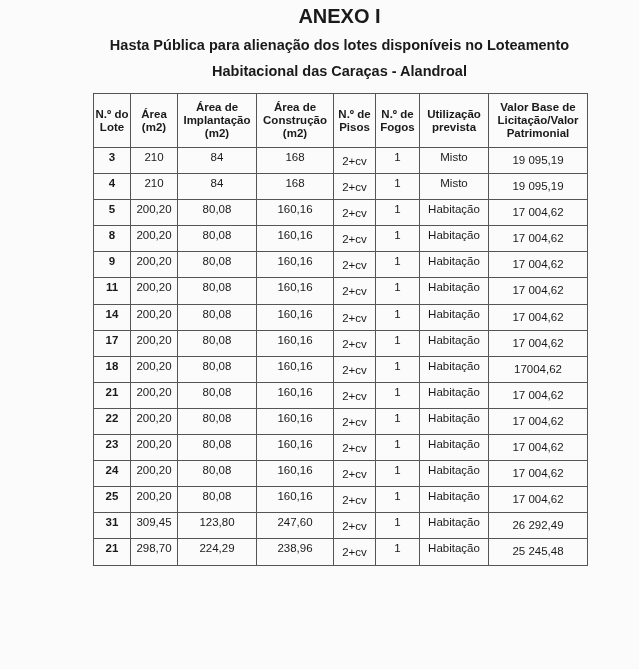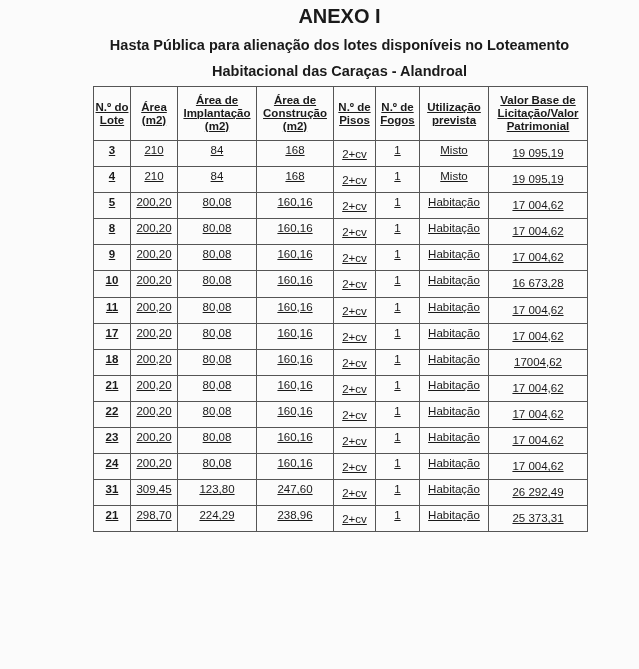--- a/index.html
+++ b/index.html
@@ -11,25 +11,24 @@
     position:relative;
   }
   .title {
     position:absolute; left:0; width:639px; text-align:center;
     font-weight:bold;
   }
   .t1 { top:5px; font-size:20px; left:20px; }
   .t2 { top:37px; font-size:14.5px; left:20px; }
   .t3 { top:63px; font-size:14.5px; left:20px; }
   table {
-    position:absolute; left:93px; top:86px;
+    position:absolute; left:93px; top:93px;
     border-collapse:collapse;
     table-layout:fixed;
     width:494px;
-    text-decoration:underline;
   }
   td, th {
     border:1px solid #555;
     font-size:11.5px;
     text-align:center;
     padding:0;
   }
   th {
     font-weight:bold; height:53px; line-height:13px; vertical-align:middle;
   }
@@ -116,40 +115,40 @@
         <td class="lote">9</td>
         <td class="area">200,20</td>
         <td class="implantacao">80,08</td>
         <td class="construcao">160,16</td>
         <td class="pisos">2+cv</td>
         <td class="fogos">1</td>
         <td class="utilizacao">Habitação</td>
         <td class="valor">17 004,62</td>
       </tr>
       <tr>
-        <td class="lote">10</td>
-        <td class="area">200,20</td>
-        <td class="implantacao">80,08</td>
-        <td class="construcao">160,16</td>
-        <td class="pisos">2+cv</td>
-        <td class="fogos">1</td>
-        <td class="utilizacao">Habitação</td>
-        <td class="valor">16 673,28</td>
-      </tr>
-      <tr>
         <td class="lote">11</td>
         <td class="area">200,20</td>
         <td class="implantacao">80,08</td>
         <td class="construcao">160,16</td>
         <td class="pisos">2+cv</td>
         <td class="fogos">1</td>
         <td class="utilizacao">Habitação</td>
         <td class="valor">17 004,62</td>
       </tr>
       <tr>
+        <td class="lote">14</td>
+        <td class="area">200,20</td>
+        <td class="implantacao">80,08</td>
+        <td class="construcao">160,16</td>
+        <td class="pisos">2+cv</td>
+        <td class="fogos">1</td>
+        <td class="utilizacao">Habitação</td>
+        <td class="valor">17 004,62</td>
+      </tr>
+      <tr>
         <td class="lote">17</td>
         <td class="area">200,20</td>
         <td class="implantacao">80,08</td>
         <td class="construcao">160,16</td>
         <td class="pisos">2+cv</td>
         <td class="fogos">1</td>
         <td class="utilizacao">Habitação</td>
         <td class="valor">17 004,62</td>
       </tr>
       <tr>
@@ -187,20 +186,30 @@
         <td class="area">200,20</td>
         <td class="implantacao">80,08</td>
         <td class="construcao">160,16</td>
         <td class="pisos">2+cv</td>
         <td class="fogos">1</td>
         <td class="utilizacao">Habitação</td>
         <td class="valor">17 004,62</td>
       </tr>
       <tr>
         <td class="lote">24</td>
+        <td class="area">200,20</td>
+        <td class="implantacao">80,08</td>
+        <td class="construcao">160,16</td>
+        <td class="pisos">2+cv</td>
+        <td class="fogos">1</td>
+        <td class="utilizacao">Habitação</td>
+        <td class="valor">17 004,62</td>
+      </tr>
+      <tr>
+        <td class="lote">25</td>
         <td class="area">200,20</td>
         <td class="implantacao">80,08</td>
         <td class="construcao">160,16</td>
         <td class="pisos">2+cv</td>
         <td class="fogos">1</td>
         <td class="utilizacao">Habitação</td>
         <td class="valor">17 004,62</td>
       </tr>
       <tr>
         <td class="lote">31</td>
@@ -213,16 +222,16 @@
         <td class="valor">26 292,49</td>
       </tr>
       <tr>
         <td class="lote">21</td>
         <td class="area">298,70</td>
         <td class="implantacao">224,29</td>
         <td class="construcao">238,96</td>
         <td class="pisos">2+cv</td>
         <td class="fogos">1</td>
         <td class="utilizacao">Habitação</td>
-        <td class="valor">25 373,31</td>
+        <td class="valor">25 245,48</td>
       </tr>
     </tbody>
 </table>
 
 </body></html>

